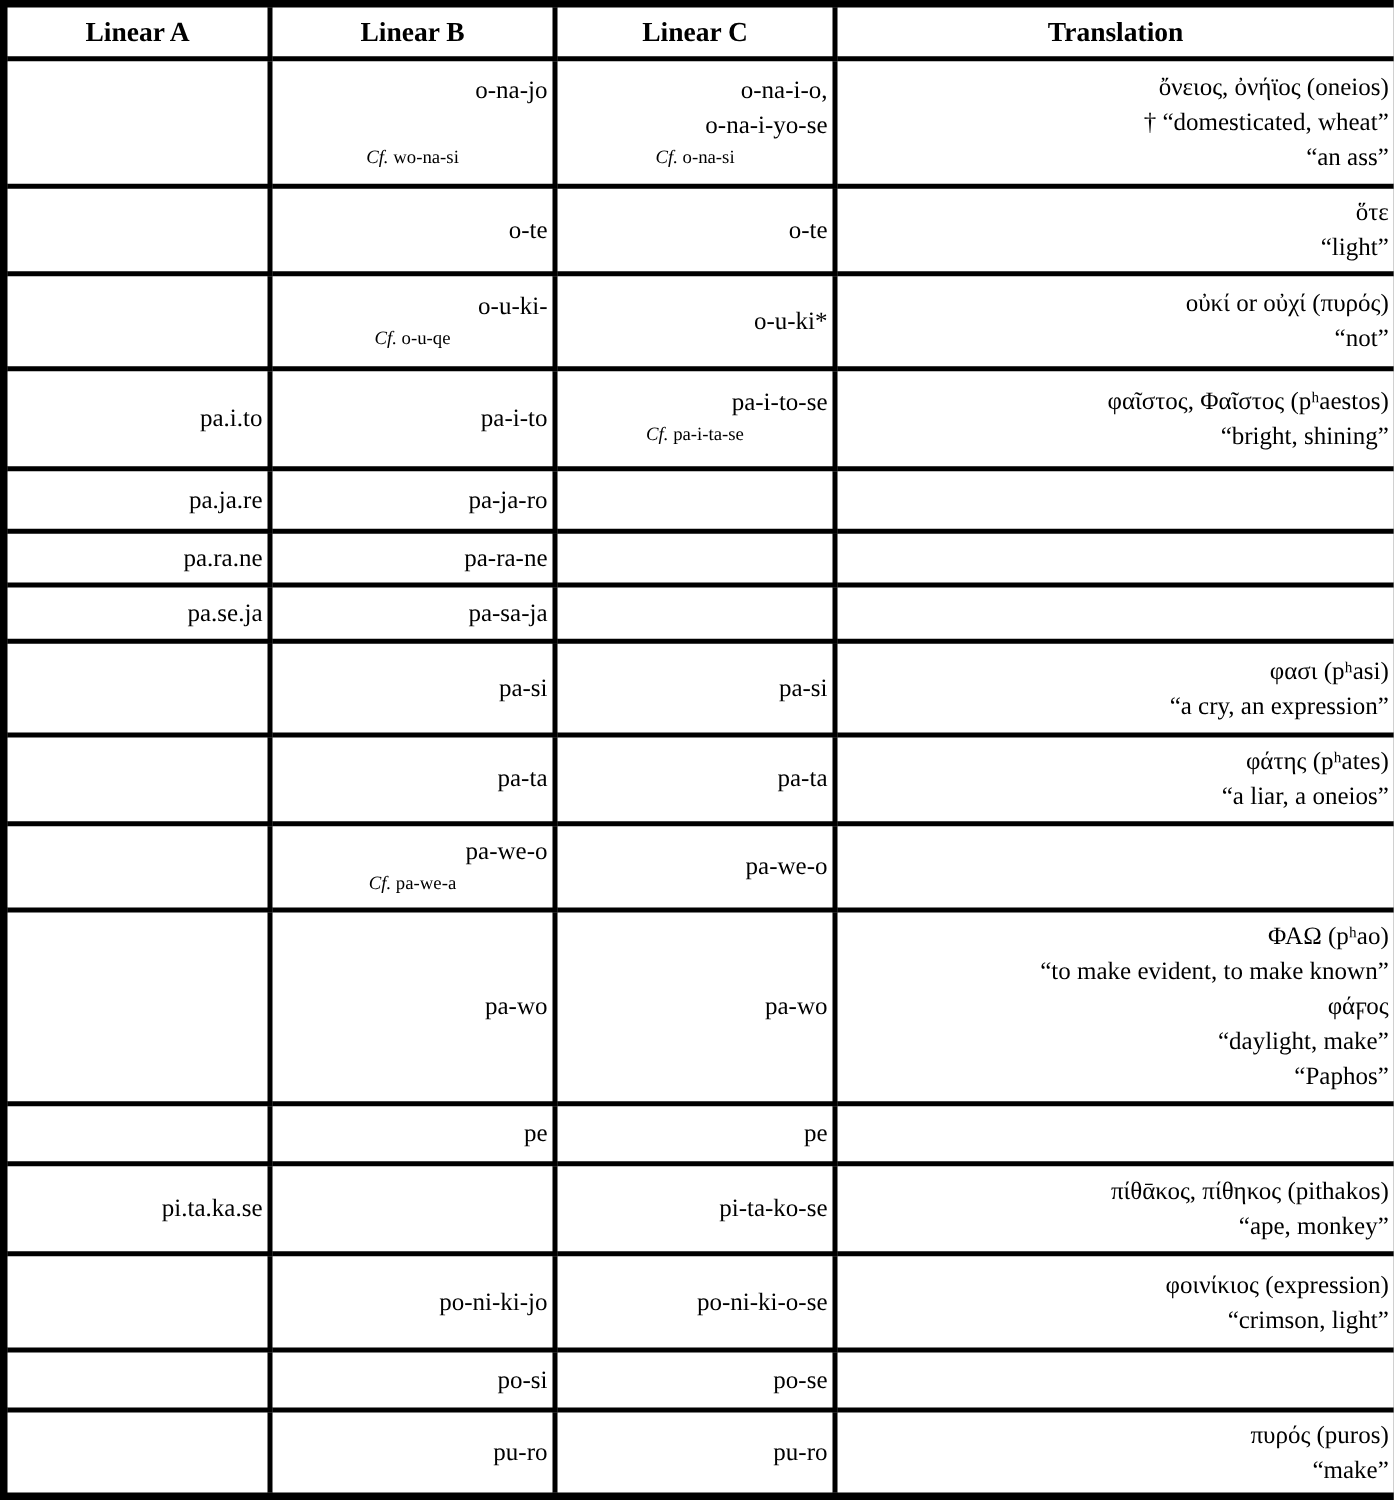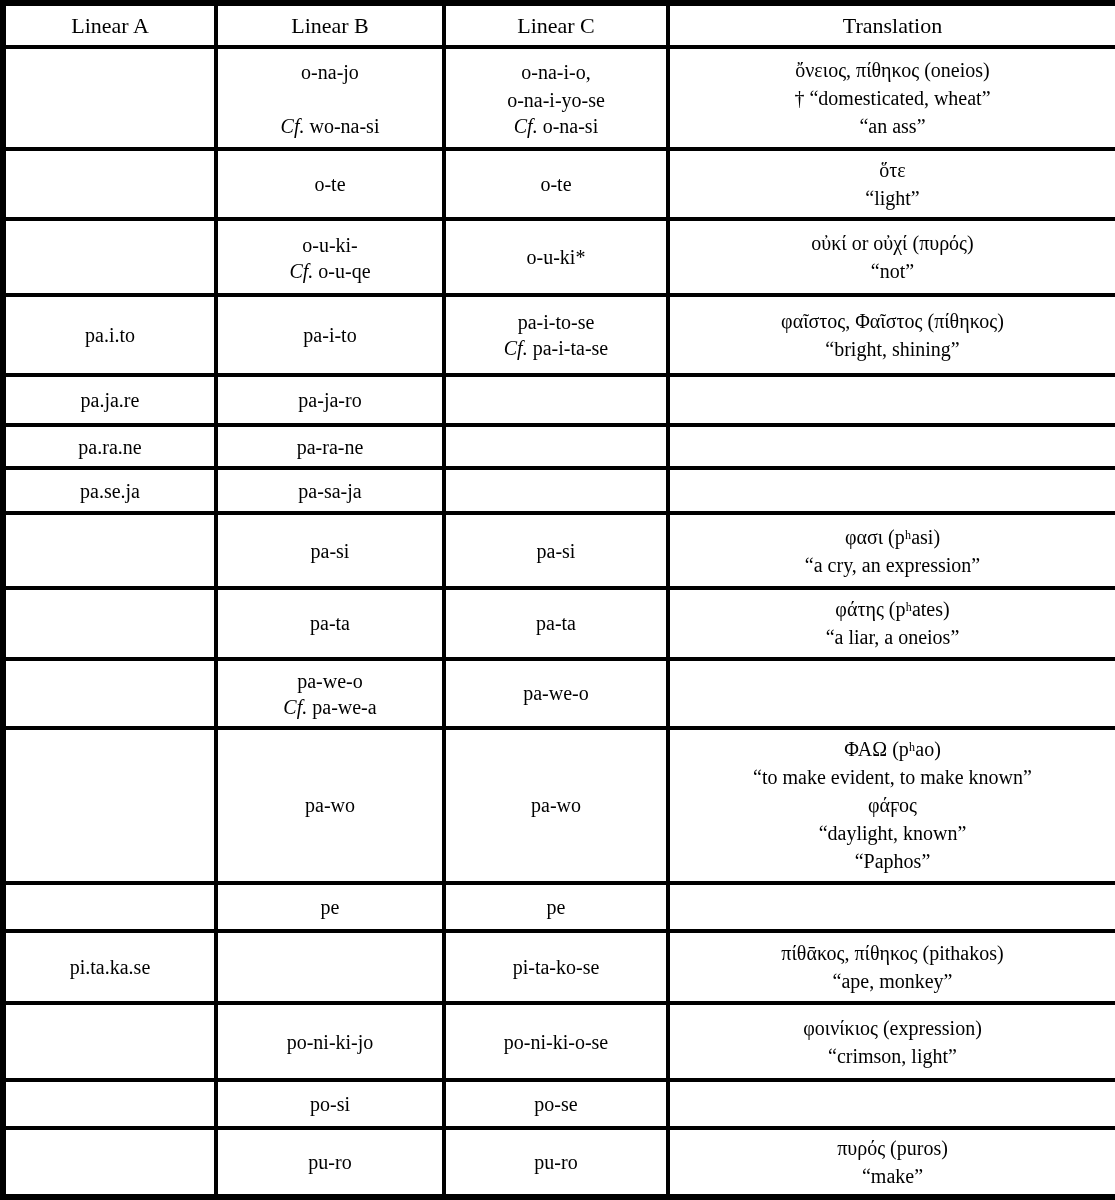--- a/index.html
+++ b/index.html
@@ -27,30 +27,31 @@
     padding: 0 4px;
     text-align: center;
     vertical-align: middle;
     color: #000000;
     background: #ffffff;
     font-family: "Liberation Serif", "DejaVu Serif", serif;
     overflow: hidden;
   }
   table.lexicon th {
     font-size: 22px;
-    font-weight: normal;
+    font-weight: bold;
     line-height: 26px;
   }
   .line {
     font-size: 20px;
     line-height: 28px;
     white-space: nowrap;
+    text-align: right;
   }
   .cf-line {
-    font-size: 20px;
+    font-size: 15px;
     line-height: 25px;
     white-space: nowrap;
   }
   .cf-line i {
     font-style: italic;
   }
   .spacer {
     font-size: 20px;
     line-height: 28px;
   }
@@ -81,21 +82,21 @@
             <div class="line">o-na-jo</div>
             <div class="spacer">&nbsp;</div>
             <div class="cf-line"><i>Cf.</i> wo-na-si</div>
           </td>
           <td>
             <div class="line">o-na-i-o,</div>
             <div class="line">o-na-i-yo-se</div>
             <div class="cf-line"><i>Cf.</i> o-na-si</div>
           </td>
           <td>
-            <div class="line">ὄνειος, πίθηκος (oneios)</div>
+            <div class="line">ὄνειος, ὀνήϊος (oneios)</div>
             <div class="line">† “domesticated, wheat”</div>
             <div class="line">“an ass”</div>
           </td>
         </tr>
         <tr style="height: 70px;">
           <td></td>
           <td>
             <div class="line">o-te</div>
           </td>
           <td>
@@ -125,21 +126,21 @@
             <div class="line">pa.i.to</div>
           </td>
           <td>
             <div class="line">pa-i-to</div>
           </td>
           <td>
             <div class="line">pa-i-to-se</div>
             <div class="cf-line"><i>Cf.</i> pa-i-ta-se</div>
           </td>
           <td>
-            <div class="line">φαῖστος, Φαῖστος (πίθηκος)</div>
+            <div class="line">φαῖστος, Φαῖστος (pʰaestos)</div>
             <div class="line">“bright, shining”</div>
           </td>
         </tr>
         <tr style="height: 50px;">
           <td>
             <div class="line">pa.ja.re</div>
           </td>
           <td>
             <div class="line">pa-ja-ro</div>
           </td>
@@ -208,21 +209,21 @@
           <td>
             <div class="line">pa-wo</div>
           </td>
           <td>
             <div class="line">pa-wo</div>
           </td>
           <td>
             <div class="line">ΦΑΩ (pʰao)</div>
             <div class="line">“to make evident, to make known”</div>
             <div class="line">φάϝος</div>
-            <div class="line">“daylight, known”</div>
+            <div class="line">“daylight, make”</div>
             <div class="line">“Paphos”</div>
           </td>
         </tr>
         <tr style="height: 48px;">
           <td></td>
           <td>
             <div class="line">pe</div>
           </td>
           <td>
             <div class="line">pe</div>

